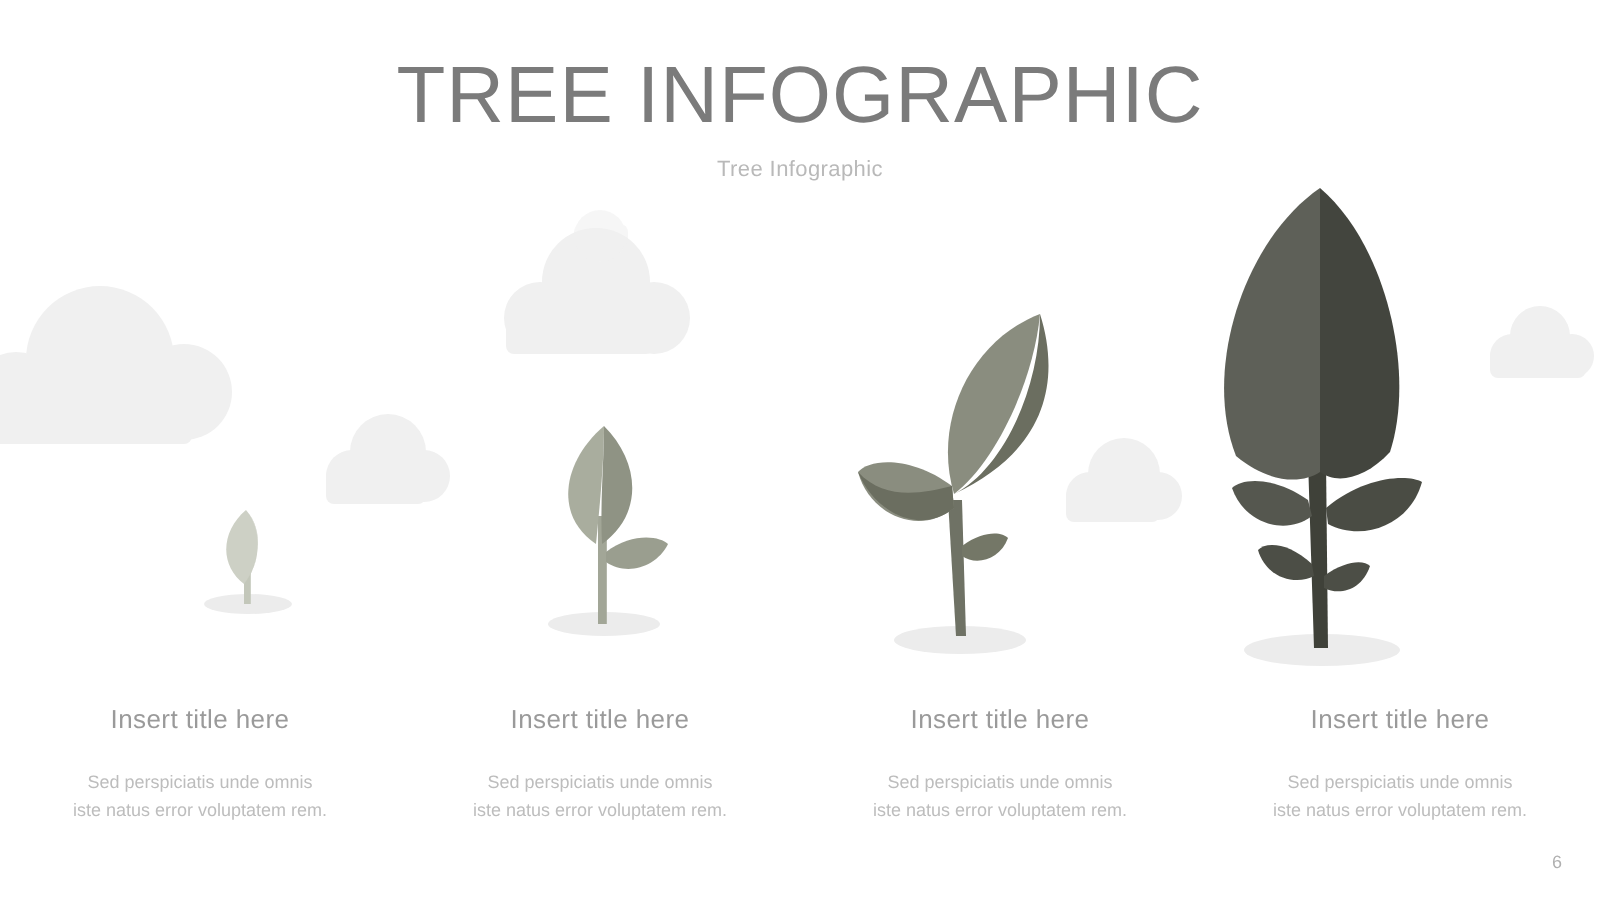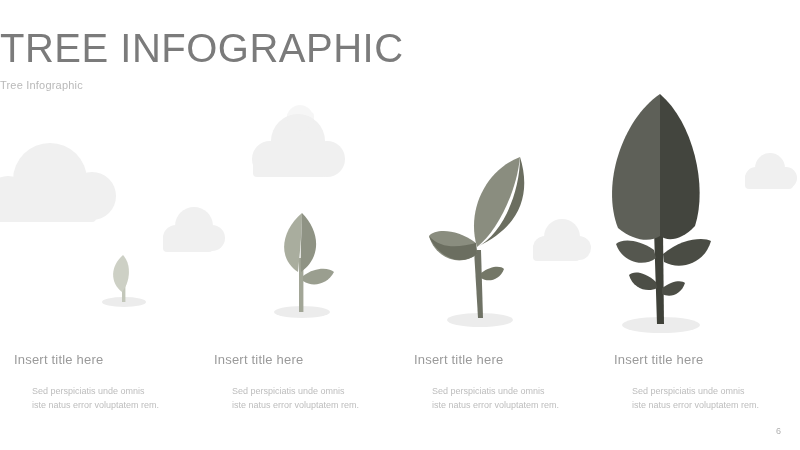--- a/index.html
+++ b/index.html
@@ -20,20 +20,21 @@
     background: #ffffff;
     overflow: hidden;
   }
 
   
   #header {
     position: absolute;
     top: 0;
     left: 0;
     width: 800px;
+    text-align: center;
   }
   #title {
     margin: 0;
     padding-top: 26px;
     font-size: 40px;
     font-weight: normal;
     letter-spacing: 0.5px;
     color: #7b7b7b;
     line-height: 1.1;
   }
@@ -69,21 +70,21 @@
     position: absolute;
     top: 352px;
     left: 0;
     width: 800px;
     display: flex;
   }
   .caption-col {
     width: 200px;
     box-sizing: border-box;
     padding: 0 14px;
-    text-align: left;
+    text-align: center;
   }
   .caption-title {
     font-size: 13px;
     color: #9a9a9a;
     letter-spacing: 0.2px;
     margin: 0 0 11px 0;
     white-space: nowrap;
   }
   .caption-body {
     font-size: 9px;

